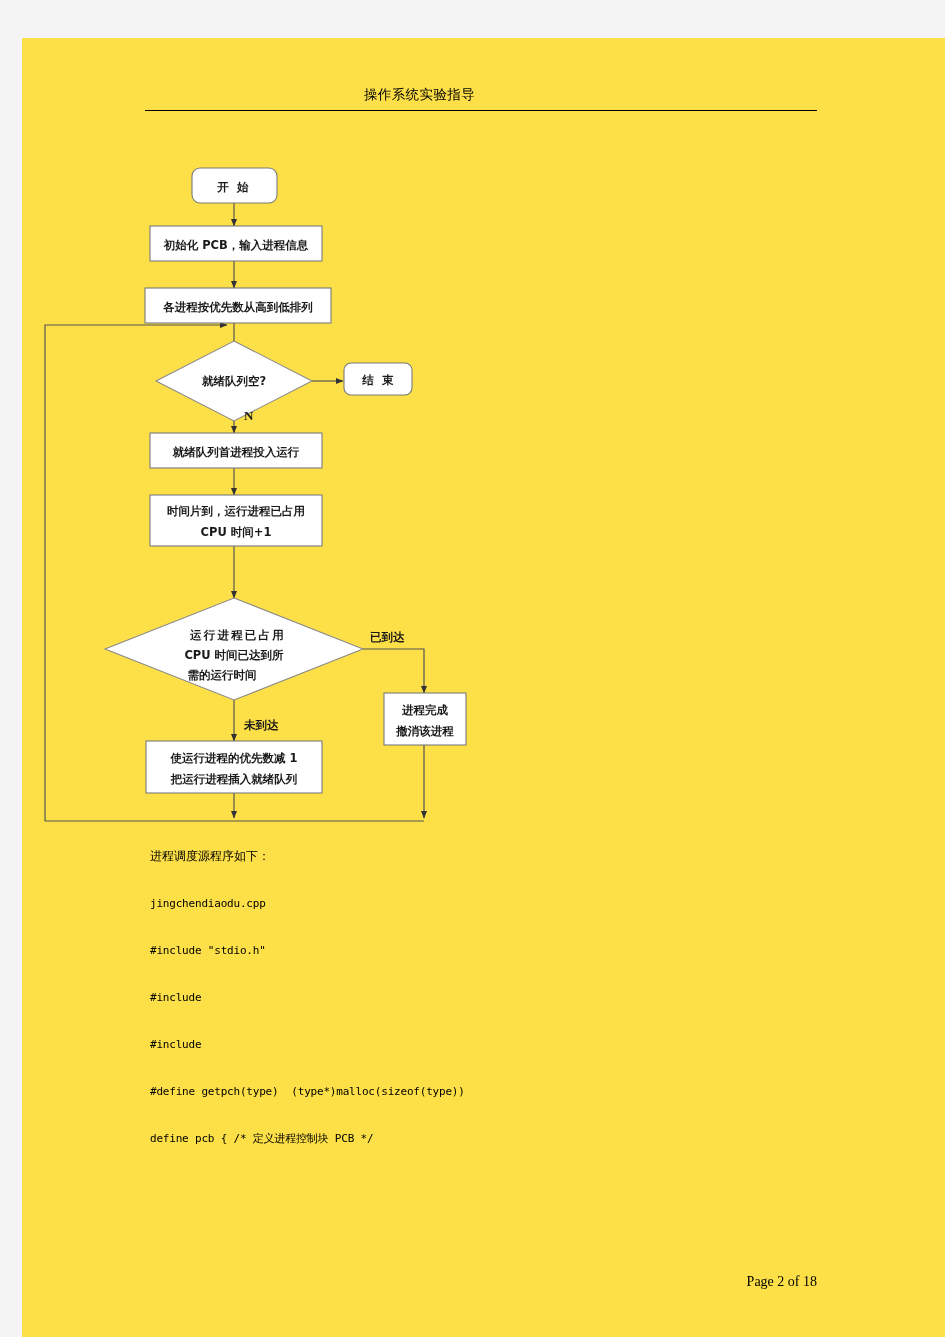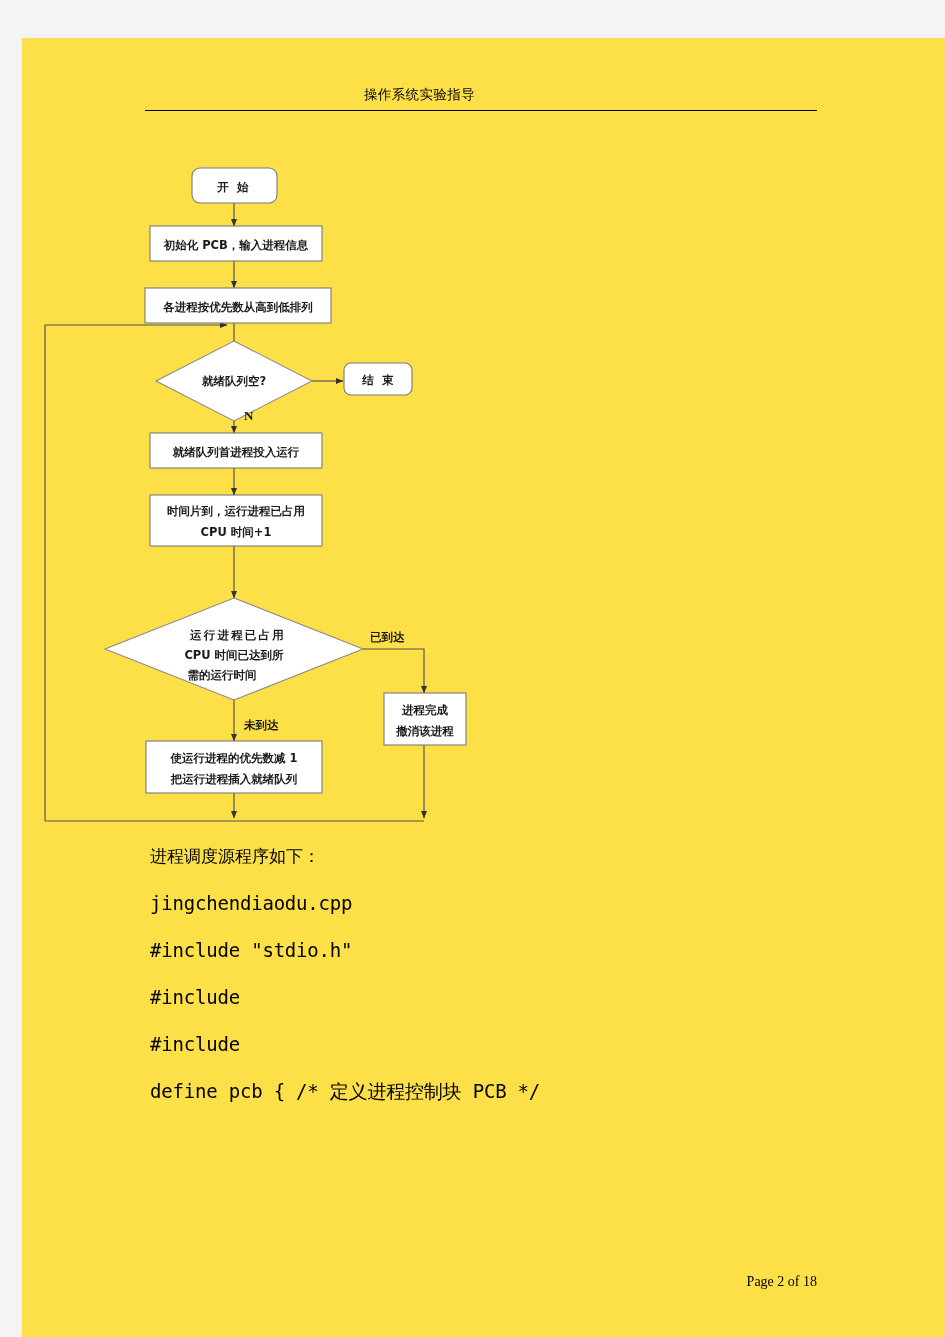--- a/index.html
+++ b/index.html
@@ -108,25 +108,25 @@
   }
   .line {
     height: 47px;
     line-height: 47px;
     font-size: 15.5px;
     color: #000;
     white-space: pre;
   }
   .line.cn {
     font-family: "DejaVu Sans", "Liberation Sans", sans-serif;
-    font-size: 17px;
+    font-size: 12px;
   }
   .line.mono {
     font-family: "DejaVu Sans Mono", "Liberation Mono", monospace;
-    font-size: 19px;
+    font-size: 11px;
     letter-spacing: -0.2px;
   }
 
   
   #footer {
     position: absolute;
     left: 0px;
     top: 1212px;
     width: 795px;
     text-align: right;
@@ -240,18 +240,19 @@
       </g>
     </svg>
   </div>
 
   <div id="body-text">
     <div class="line cn">进程调度源程序如下：</div>
     <div class="line mono">jingchendiaodu.cpp</div>
     <div class="line mono">#include "stdio.h"</div>
     <div class="line mono">#include</div>
     <div class="line mono">#include</div>
+    <div class="line mono">#define getpch(type)  (type*)malloc(sizeof(type))</div>
     <div class="line mono">define pcb { /* 定义进程控制块 PCB */</div>
   </div>
 
   <div id="footer">Page 2 of 18</div>
 
 </div>
 
 </body></html>

